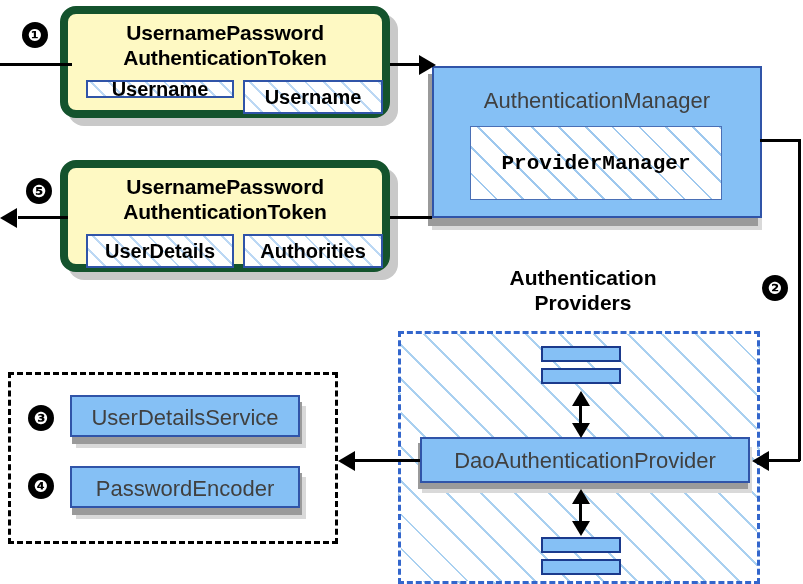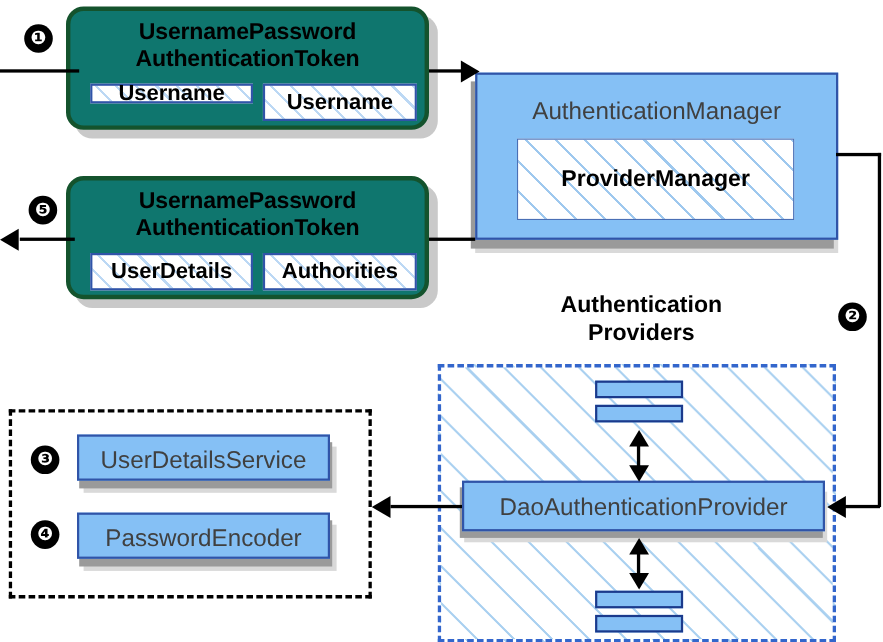--- a/index.html
+++ b/index.html
@@ -36,22 +36,22 @@
     z-index: 4;
   }
   .shadow1 {
     position: absolute;
     background: #d9d9d9;
     z-index: 3;
   }
   
   .token-card {
     position: absolute;
-    background: #0f766e;
-    border: 4px solid #14532d;
+    background: #fef9c3;
+    border: 8px solid #14532d;
     border-radius: 16px;
     box-sizing: border-box;
     z-index: 10;
   }
   .token-shadow {
     position: absolute;
     background: #c9c9c9;
     border-radius: 16px;
     z-index: 5;
   }
@@ -216,21 +216,21 @@
     <div class="sub-box" style="left:175px; top:66px; width:140px; height:34px;">Username</div>
   </div>
 
   <div class="hline" style="left:390px; top:63px; width:32px;"></div>
   <div class="arrow-r" style="left:419px; top:55px;"></div>
 
   <div class="shadow1" style="left:432px; top:78px; width:330px; height:152px;"></div>
   <div class="shadow2" style="left:428px; top:74px; width:330px; height:152px;"></div>
   <div class="sq-card" style="left:432px; top:66px; width:330px; height:152px;">
     <div class="sq-title" style="top:20px;">AuthenticationManager</div>
-    <div class="hatch-panel" style="left:36px; top:58px; width:252px; height:74px;">ProviderManager</div>
+    <div class="hatch-panel" style="left:36px; top:58px; width:252px; height:74px;font-family:Liberation Mono, monospace;">ProviderManager</div>
   </div>
 
   <div class="marker" style="left:26px; top:178px;">❺</div>
 
   <div class="hline" style="left:18px; top:216px; width:50px;"></div>
   <div class="arrow-l" style="left:0px; top:208px;"></div>
 
   <div class="token-shadow" style="left:68px; top:168px; width:330px; height:112px;"></div>
   <div class="token-card" style="left:60px; top:160px; width:330px; height:112px;">
     <div class="token-title">

